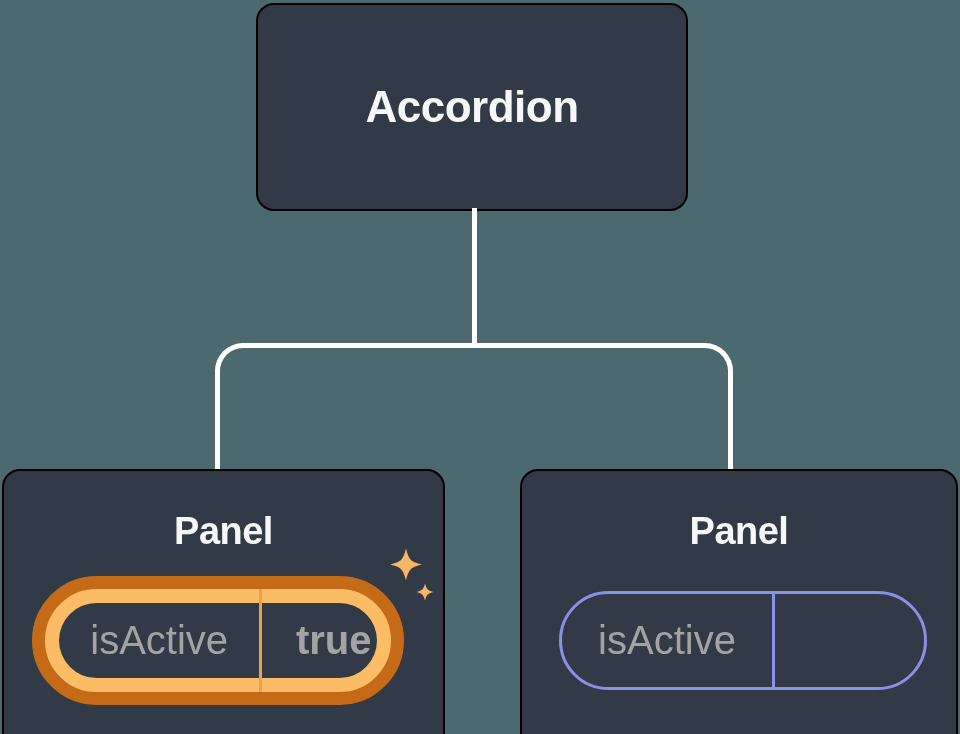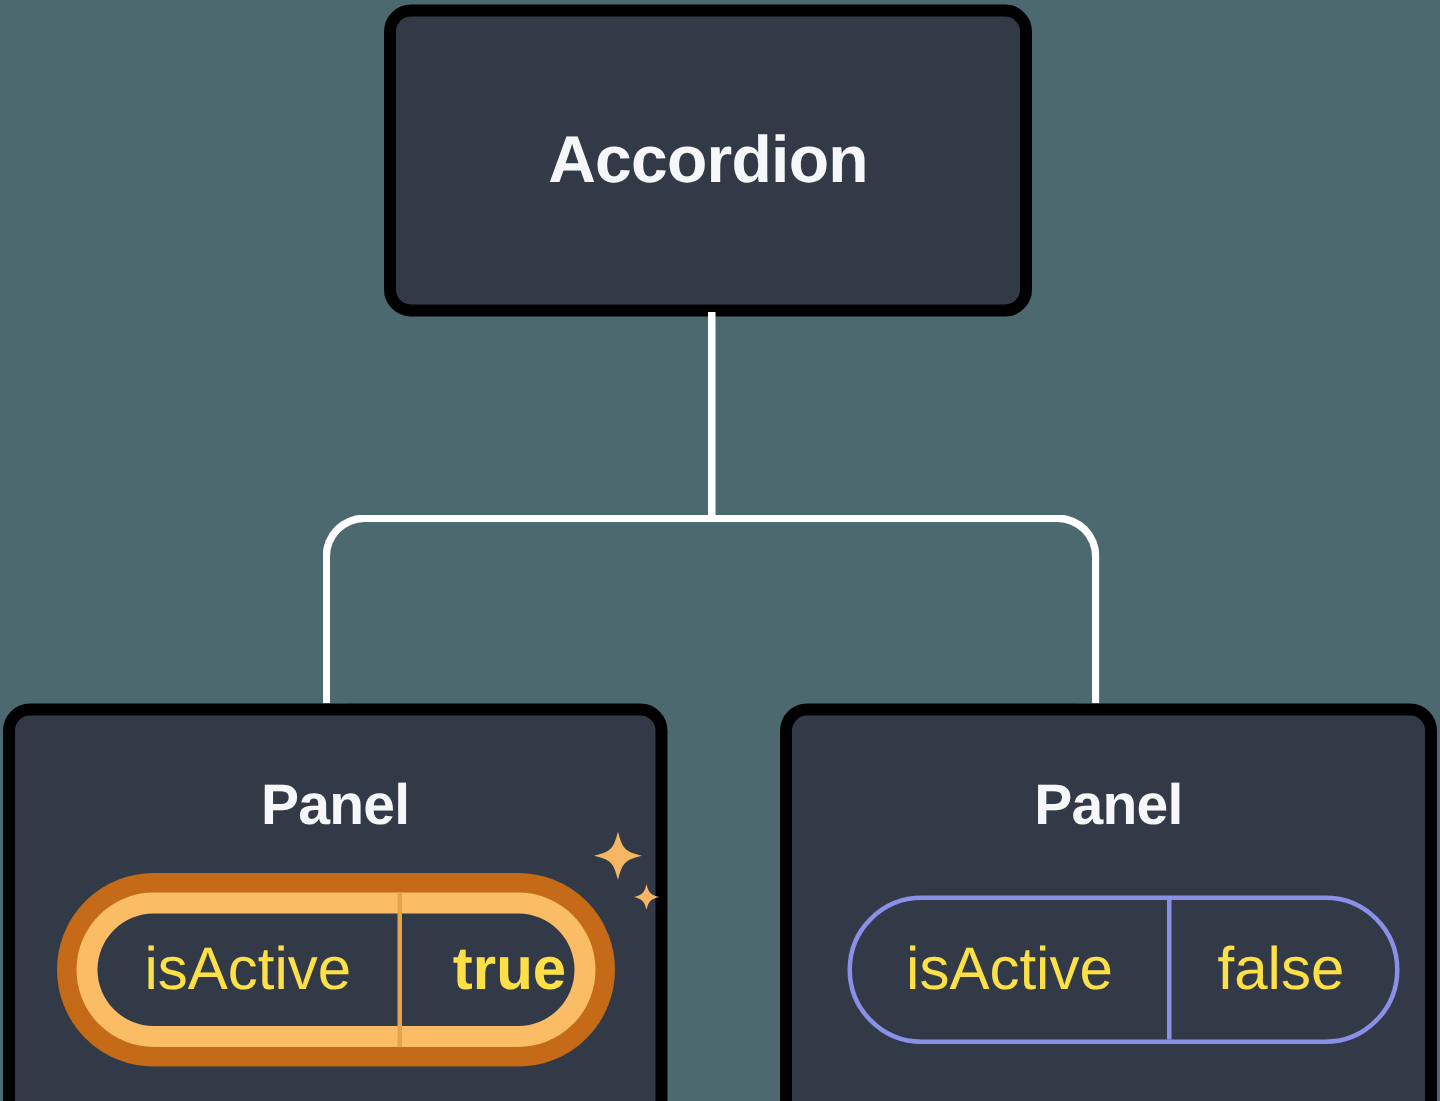--- a/index.html
+++ b/index.html
@@ -6,21 +6,21 @@
   body{font-family:"Liberation Sans","DejaVu Sans",sans-serif;}
   .canvas{
     position:relative;
     width:960px;height:734px;
     background:#4D6970;
     overflow:hidden;
   }
   .node{
     position:absolute;
     background:#333A47;
-    border:8px solid #000000;
+    border:2px solid #000000;
     border-radius:18px;
     box-sizing:border-box;
     color:#F6F7F9;
   }
   .root-node{
     left:256px;top:3px;width:432px;height:208px;
     display:flex;align-items:center;justify-content:center;
   }
   .root-label{
     font-size:44px;font-weight:600;letter-spacing:-0.5px;color:#F6F7F9;
@@ -41,21 +41,21 @@
     top:469px;width:443px;height:297px;
   }
   .panel-left{left:2px;}
   .panel-right{left:520px;width:438px;}
   .panel-title{
     margin-top:38px;text-align:center;
     font-size:38px;font-weight:600;letter-spacing:-0.5px;
     line-height:44px;color:#F6F7F9;
   }
   
-  .pill-text{font-size:40px;color:#fde047;}
+  .pill-text{font-size:40px;color:#a3a3a3;}
   .seg{display:flex;align-items:center;justify-content:center;box-sizing:border-box;}
   
   .pill-highlight{
     position:absolute;left:28px;top:105px;width:372px;height:129px;
     box-sizing:border-box;
     background:#FABC64;
     border:13px solid #C56A16;
     border-radius:70px;
   }
   .pill-highlight .pill-inner{
@@ -116,18 +116,17 @@
       <path fill="#F6B663" d="M24 7.5 C27 19 29 21 40 23.5 C29 26 27 28 24 39.5 C21 28 19 26 8 23.5 C19 21 21 19 24 7.5 Z"></path>
       <path fill="#F6B663" d="M43 42.5 C44.6 48.4 45.6 49.4 51.5 51 C45.6 52.6 44.6 53.6 43 59.5 C41.4 53.6 40.4 52.6 34.5 51 C40.4 49.4 41.4 48.4 43 42.5 Z"></path>
     </svg>
   </div>
 
   <div class="node panel panel-right">
     <div class="panel-title">Panel</div>
 
     <div class="pill-plain">
       <div class="seg seg-key pill-text">isActive</div>
-      <div class="seg seg-val pill-text">false</div>
       <div class="divider"></div>
     </div>
   </div>
 
 </div>
 
 </body></html>

